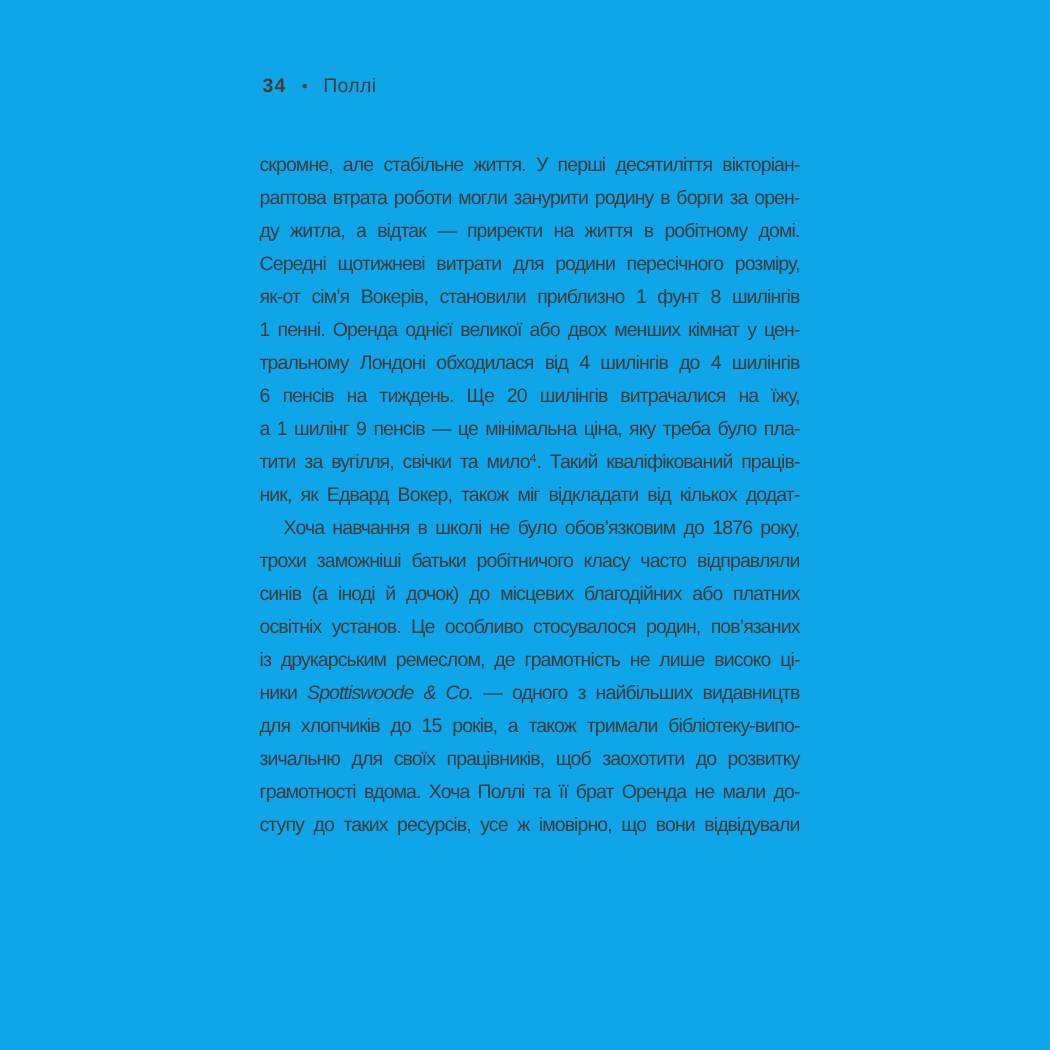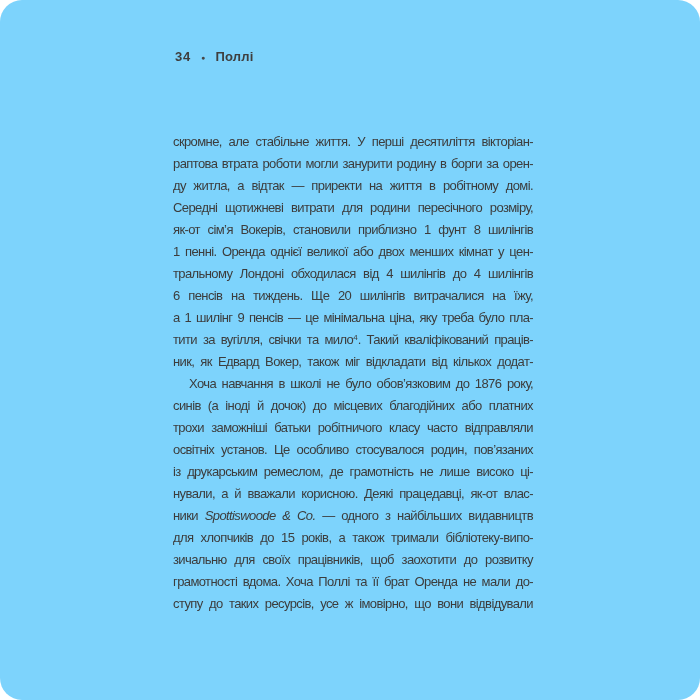--- a/index.html
+++ b/index.html
@@ -10,22 +10,21 @@
     width: 700px;
     height: 700px;
     position: relative;
     background: #ffffff;
     font-family: "Liberation Sans", sans-serif;
     overflow: hidden;
   }
   .page {
     position: absolute;
     inset: 0;
-    background: #7dd3fc;
-    border-radius: 22px;
+    background: #0ea5e9;
   }
   .running-header {
     position: absolute;
     left: 175px;
     top: 49px;
     display: flex;
     align-items: center;
     color: #3e3e3e;
     font-size: 13px;
     letter-spacing: 0.2px;
@@ -33,32 +32,31 @@
   .running-header .pagenum {
     font-weight: 700;
     letter-spacing: 0.8px;
   }
   .running-header .bullet {
     font-size: 7px;
     margin: 1px 10px 0 10px;
     color: #464646;
   }
   .running-header .title {
-    font-weight: 700;
+    font-weight: 400;
   }
   .body-text {
     position: absolute;
     left: 173px;
     top: 99px;
     width: 360px;
     color: #3c3c3c;
     font-size: 13px;
     letter-spacing: -0.6px;
     line-height: 22px;
-    margin-top: 32px;
   }
   .line {
     height: 22px;
     text-align: justify;
     text-align-last: justify;
     text-justify: inter-word;
     white-space: normal;
   }
   .line.indent {
     padding-left: 16px;
@@ -89,25 +87,24 @@
       <div class="line"><span>ду житла, а відтак — приректи на життя в робітному домі.</span></div>
       <div class="line"><span>Середні щотижневі витрати для родини пересічного розміру,</span></div>
       <div class="line"><span>як-от сім’я Вокерів, становили приблизно 1 фунт 8 шилінгів</span></div>
       <div class="line"><span>1 пенні. Оренда однієї великої або двох менших кімнат у цен-</span></div>
       <div class="line"><span>тральному Лондоні обходилася від 4 шилінгів до 4 шилінгів</span></div>
       <div class="line"><span>6 пенсів на тиждень. Ще 20 шилінгів витрачалися на їжу,</span></div>
       <div class="line"><span>а 1 шилінг 9 пенсів — це мінімальна ціна, яку треба було пла-</span></div>
       <div class="line"><span>тити за вугілля, свічки та мило</span><sup>4</sup><span>. Такий кваліфікований праців-</span></div>
       <div class="line"><span>ник, як Едвард Вокер, також міг відкладати від кількох додат-</span></div>
       <div class="line indent"><span>Хоча навчання в школі не було обов’язковим до 1876 року,</span></div>
+      <div class="line"><span>трохи заможніші батьки робітничого класу часто відправляли</span></div>
       <div class="line"><span>синів (а іноді й дочок) до місцевих благодійних або платних</span></div>
-      <div class="line"><span>трохи заможніші батьки робітничого класу часто відправляли</span></div>
       <div class="line"><span>освітніх установ. Це особливо стосувалося родин, пов’язаних</span></div>
       <div class="line"><span>із друкарським ремеслом, де грамотність не лише високо ці-</span></div>
-      <div class="line"><span>нували, а й вважали корисною. Деякі працедавці, як-от влас-</span></div>
       <div class="line"><span>ники </span><i>Spottiswoode &amp; Co.</i><span> — одного з найбільших видавництв</span></div>
       <div class="line"><span>для хлопчиків до 15 років, а також тримали бібліотеку-випо-</span></div>
       <div class="line"><span>зичальню для своїх працівників, щоб заохотити до розвитку</span></div>
       <div class="line"><span>грамотності вдома. Хоча Поллі та її брат Оренда не мали до-</span></div>
       <div class="line"><span>ступу до таких ресурсів, усе ж імовірно, що вони відвідували</span></div>
     </div>
 
 </div>
 
 </body></html>

